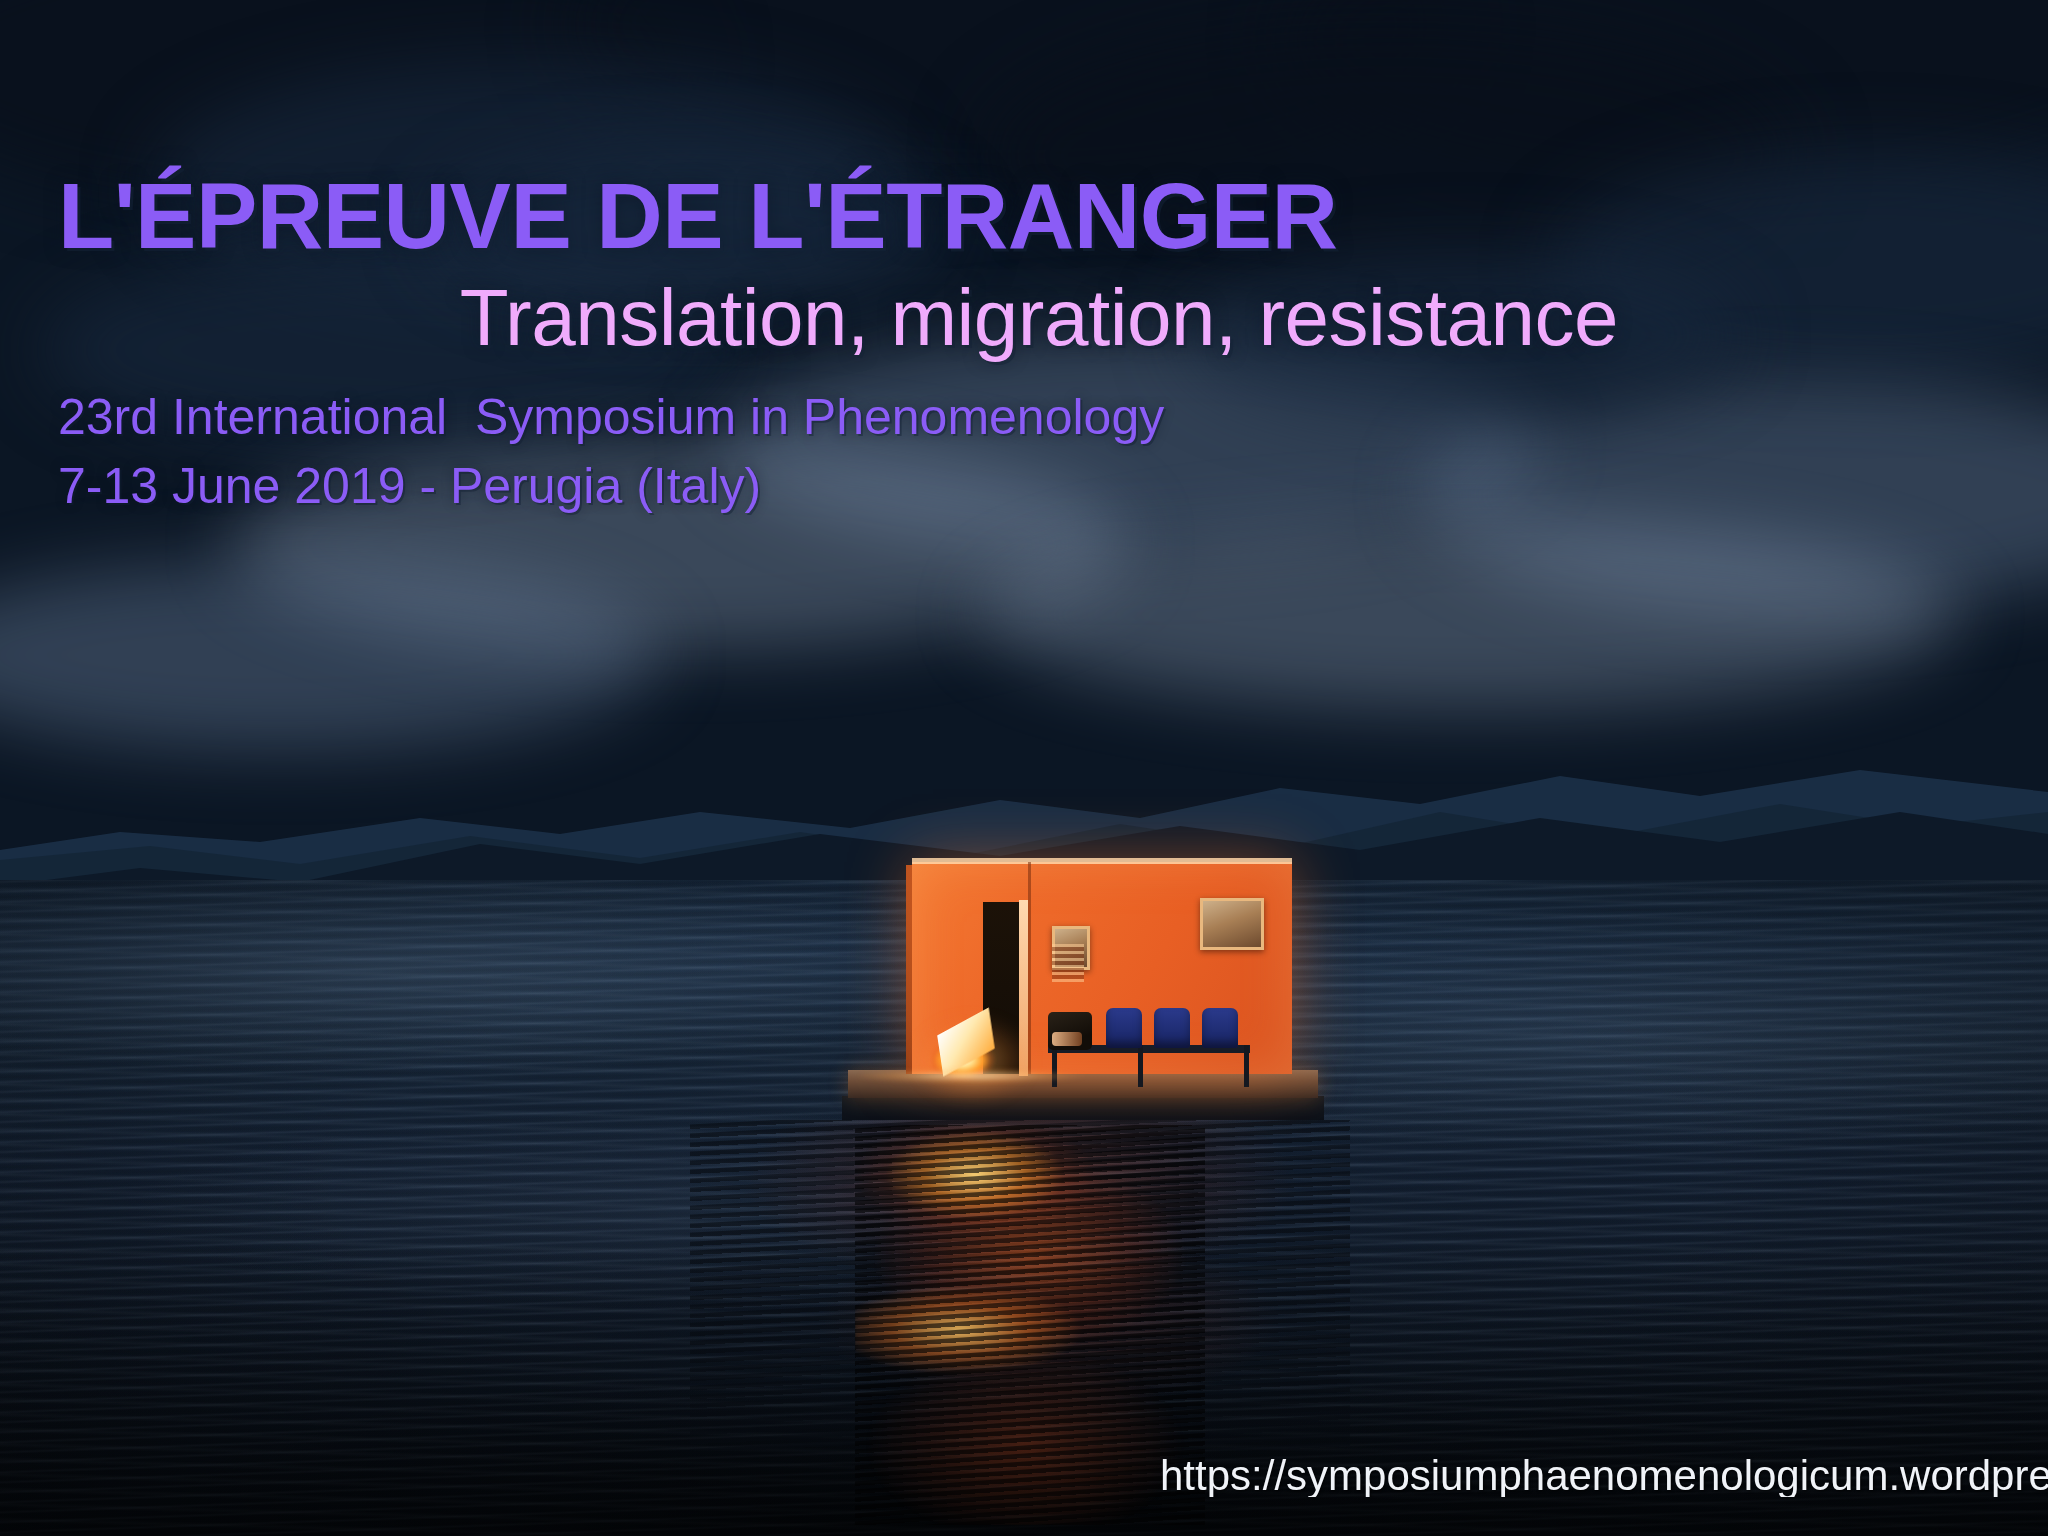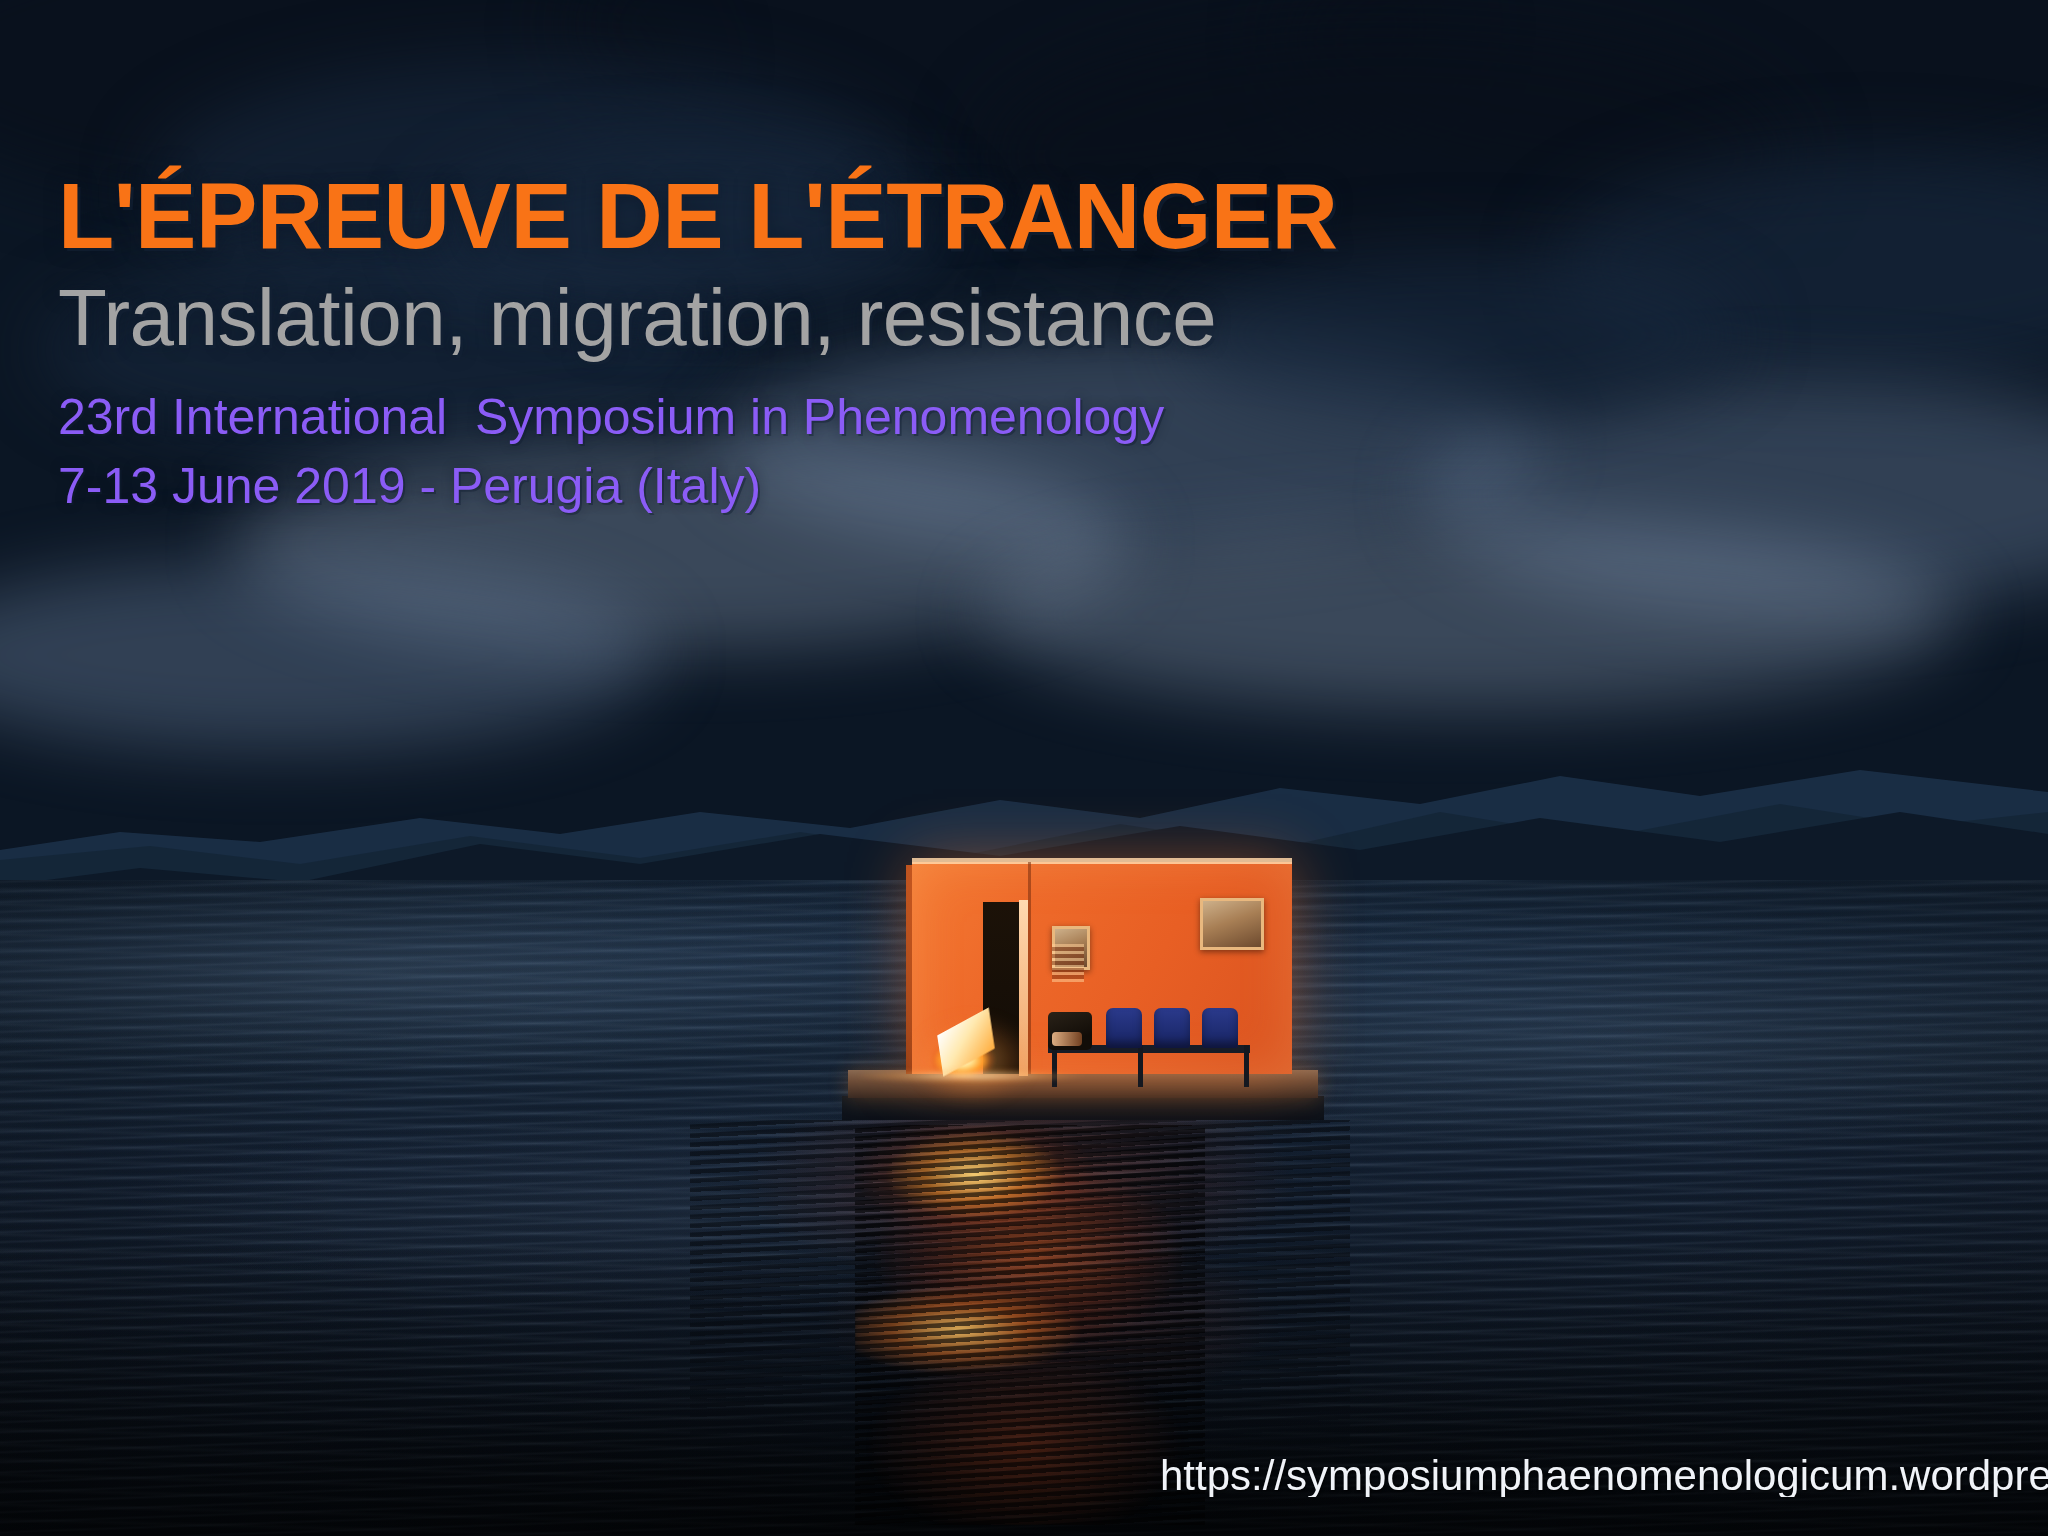--- a/index.html
+++ b/index.html
@@ -345,38 +345,39 @@
   .text-block {
     position: absolute;
     left: 58px;
     top: 170px;
     width: 1560px;
   }
   .title-main {
     font-size: 92px;
     line-height: 1.0;
     font-weight: 700;
-    color: #f97316;
+    color: #8b5cf6;
     letter-spacing: -0.5px;
     text-shadow:
       3px 3px 0 rgba(20,34,54,0.55),
       0 0 18px rgba(10,20,36,0.55);
     white-space: nowrap;
   }
   .title-sub {
     margin-top: 16px;
     font-size: 80px;
     line-height: 1.0;
     font-weight: 400;
-    color: #a3a3a3;
+    color: #f0abfc;
     letter-spacing: -0.5px;
     text-shadow:
       3px 3px 0 rgba(20,34,54,0.5),
       0 0 16px rgba(10,20,36,0.5);
     white-space: nowrap;
+    text-align: right;
   }
   .detail-line {
     margin-top: 26px;
     font-size: 50px;
     line-height: 1.34;
     font-weight: 400;
     color: #8b5cf6;
     letter-spacing: 0px;
     text-shadow:
       2px 2px 0 rgba(18,32,52,0.45),

